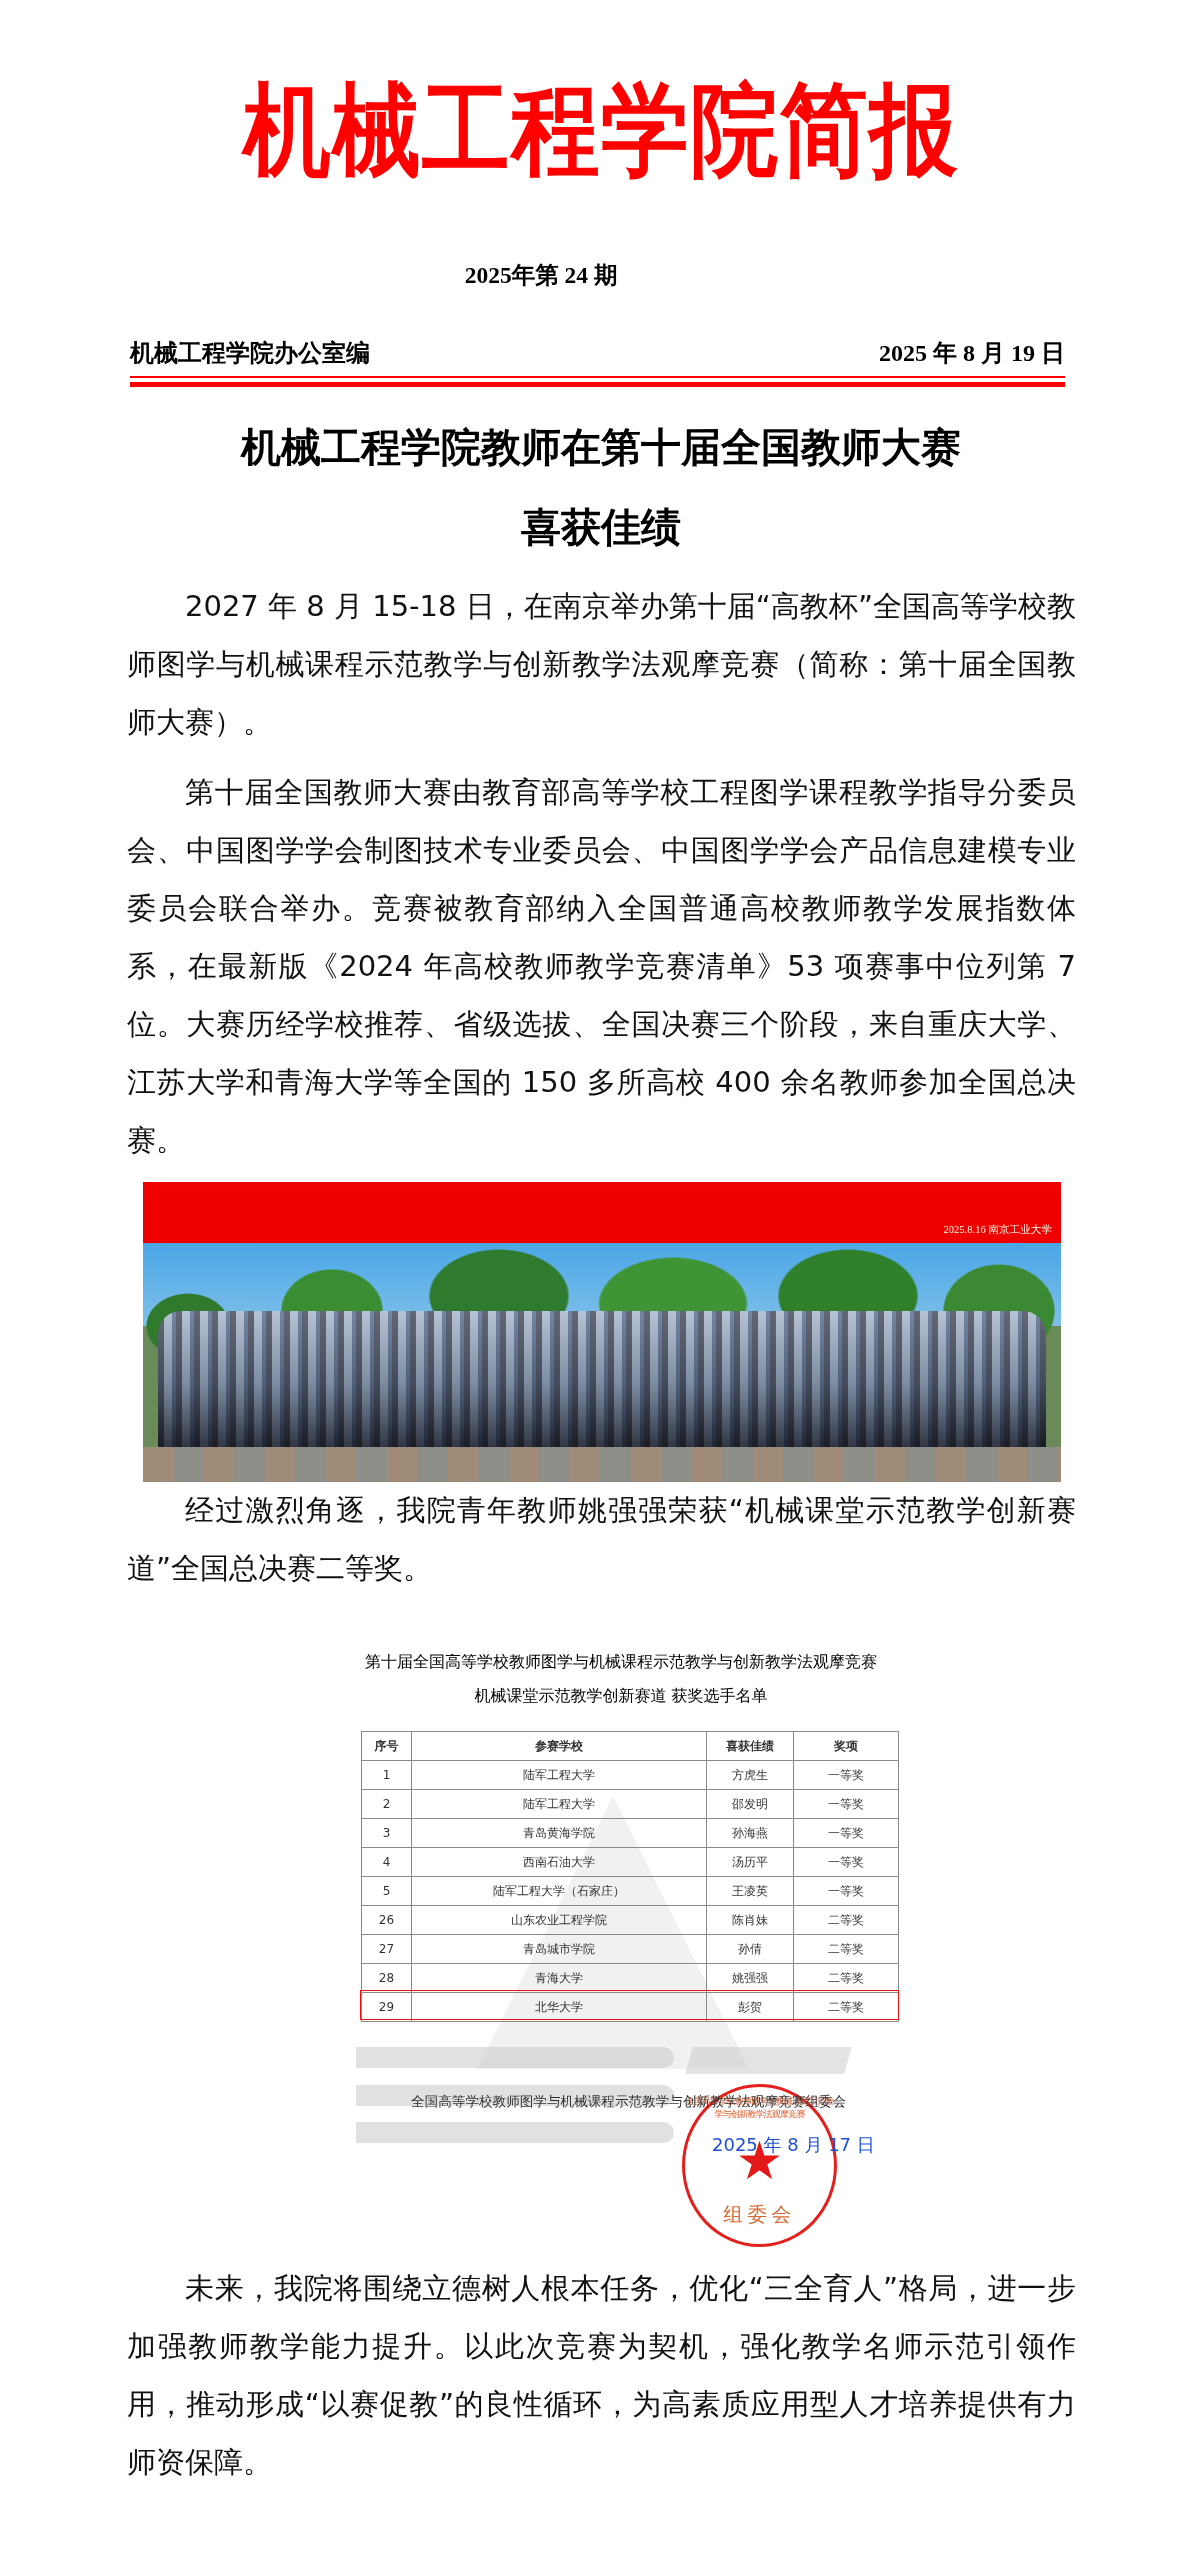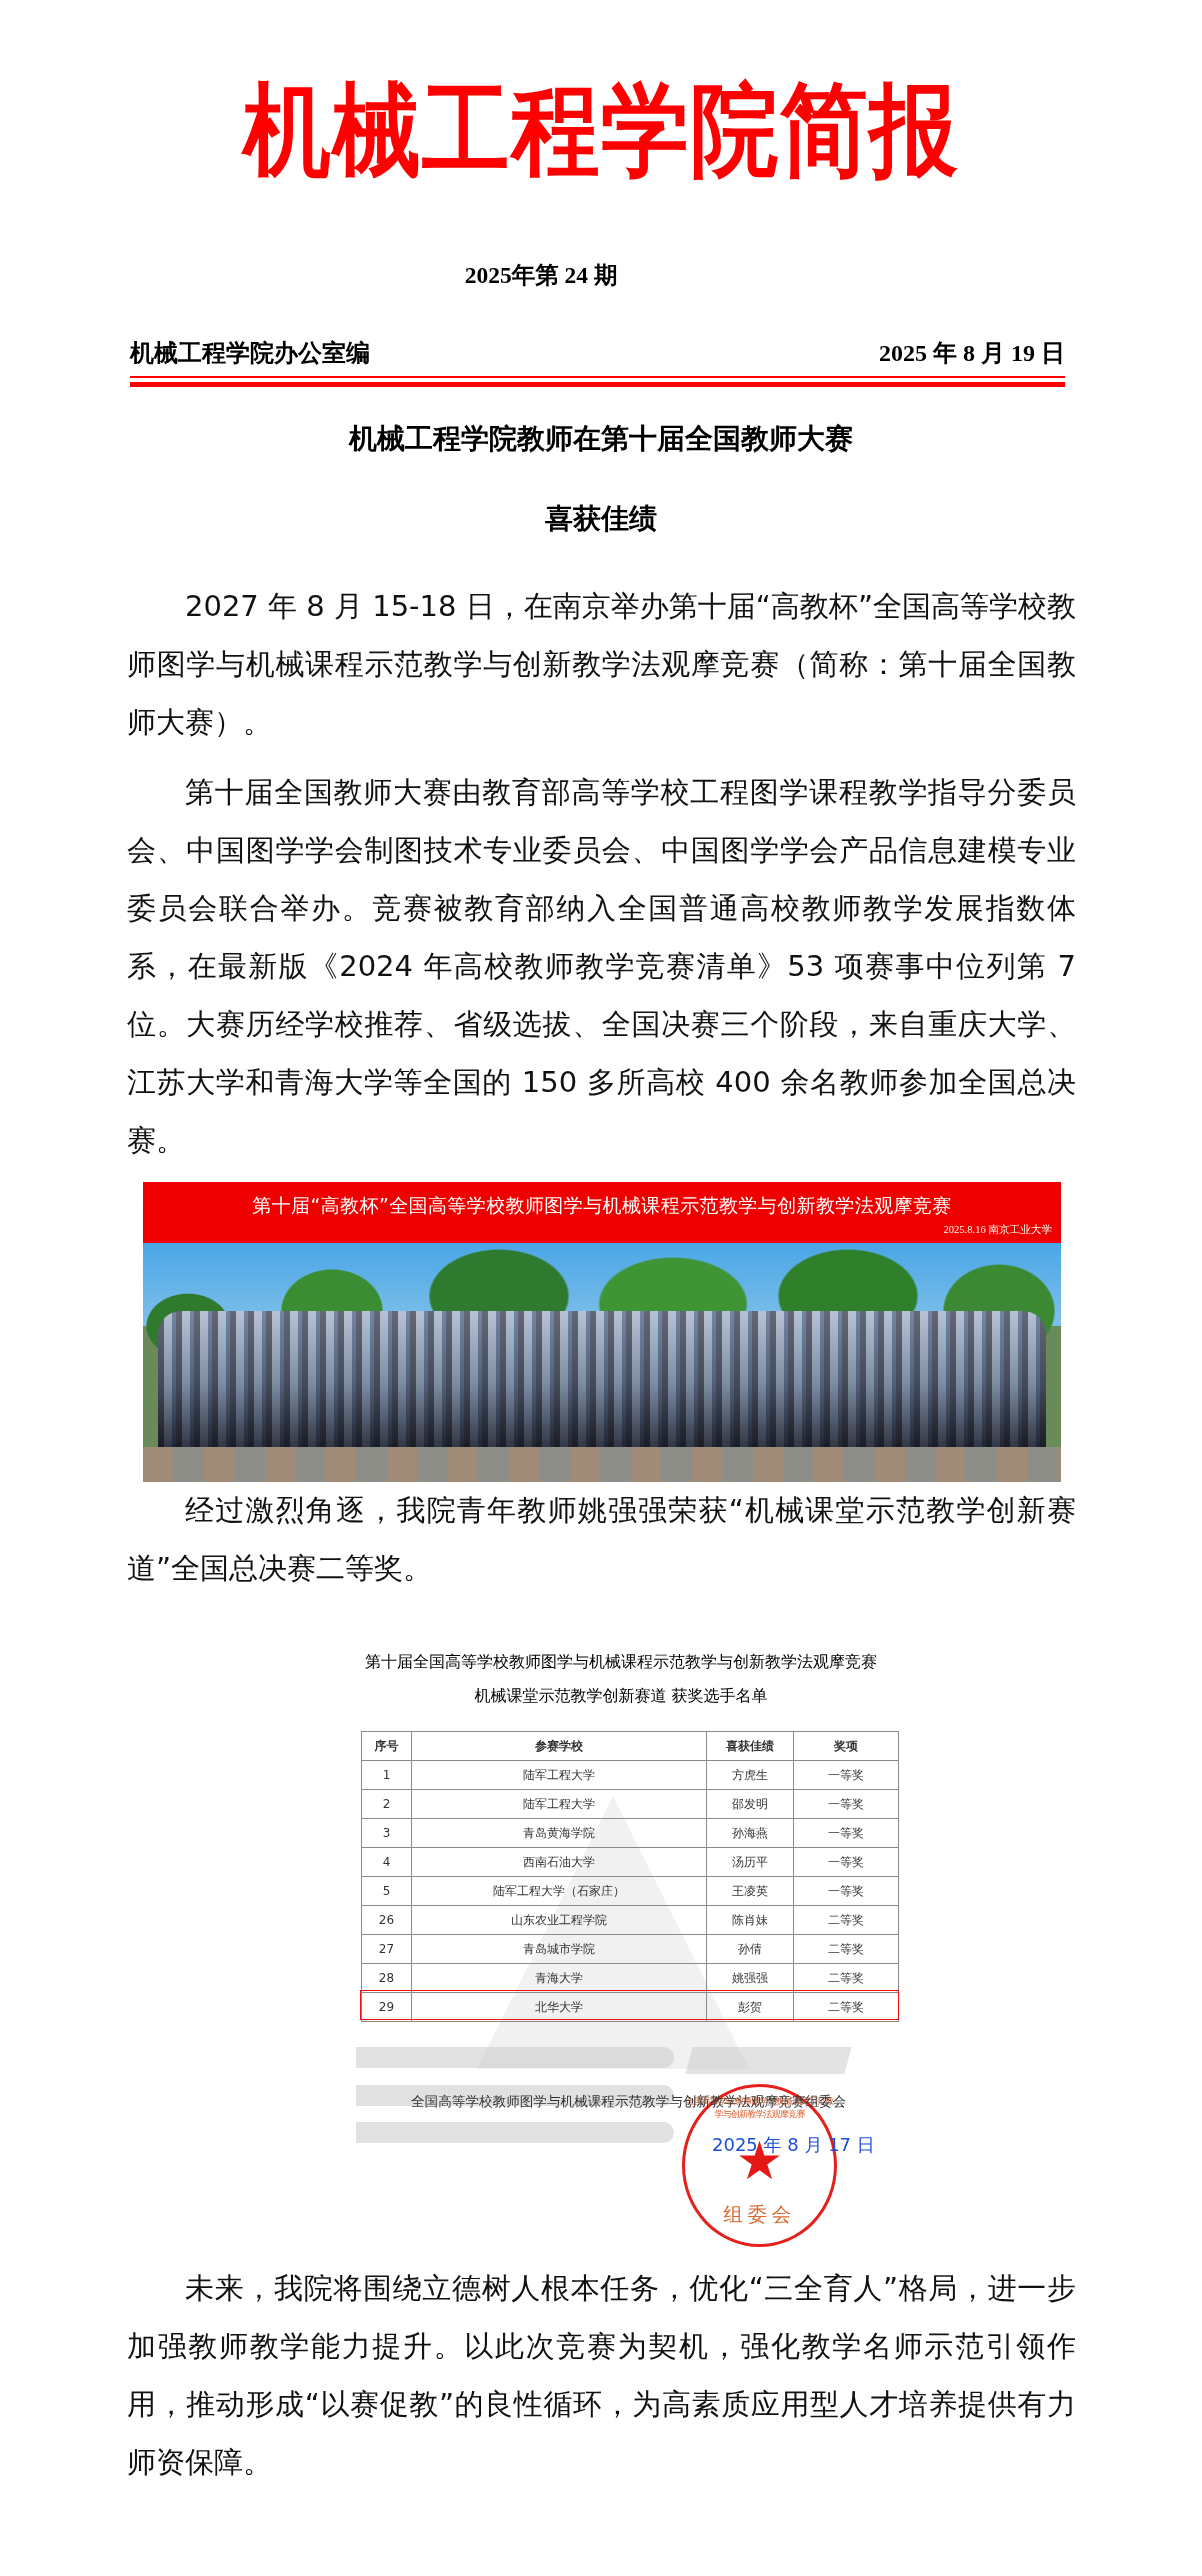--- a/index.html
+++ b/index.html
@@ -33,21 +33,21 @@
   }
   .rule-thin {
     position: absolute; left: 130px; top: 376px; width: 935px; height: 2.3px; background: #ff0000;
   }
   .rule-thick {
     position: absolute; left: 130px; top: 382px; width: 935px; height: 4.5px; background: #ff0000;
   }
   .headline {
     position: absolute; left: 0; width: 1202px; text-align: center;
     font-family: "Liberation Serif", "DejaVu Serif", serif;
-    font-size: 28px; font-weight: bold; color: #000;
+    font-size: 40px; font-weight: bold; color: #000;
   }
   .headline.l1 { top: 420px; }
   .headline.l2 { top: 500px; }
   .para {
     position: absolute; left: 127px; width: 949px;
     font-family: "DejaVu Sans", "Liberation Sans", sans-serif;
     font-size: 29px; line-height: 58px; text-align: justify;
     text-indent: 2em; color: #111;
   }
   .p1 { top: 577px; }
@@ -189,21 +189,20 @@
 
 <p class="para p1">2027 年 8 月 15-18 日，在南京举办第十届“高教杯”全国高等学校教师图学与机械课程示范教学与创新教学法观摩竞赛（简称：第十届全国教师大赛）。</p>
 <p class="para p2">第十届全国教师大赛由教育部高等学校工程图学课程教学指导分委员会、中国图学学会制图技术专业委员会、中国图学学会产品信息建模专业委员会联合举办。竞赛被教育部纳入全国普通高校教师教学发展指数体系，在最新版《2024 年高校教师教学竞赛清单》53 项赛事中位列第 7 位。大赛历经学校推荐、省级选拔、全国决赛三个阶段，来自重庆大学、江苏大学和青海大学等全国的 150 多所高校 400 余名教师参加全国总决赛。</p>
 
 <div class="photo">
   <div class="photo-sky"></div>
   <div class="photo-trees"></div>
   <div class="photo-crowd"></div>
   <div class="photo-ground"></div>
   <div class="photo-banner">
-    <div class="photo-banner-title">第十届“高教杯”全国高等学校教师图学与机械课程示范教学与创新教学法观摩竞赛</div>
     <div class="photo-banner-sub">2025.8.16 南京工业大学</div>
   </div>
 </div>
 
 <p class="para p3">经过激烈角逐，我院青年教师姚强强荣获“机械课堂示范教学创新赛道”全国总决赛二等奖。</p>
 
 <div class="figure">
   <div class="watermark-tri"></div>
   <div class="watermark-bars">
       <div></div>

